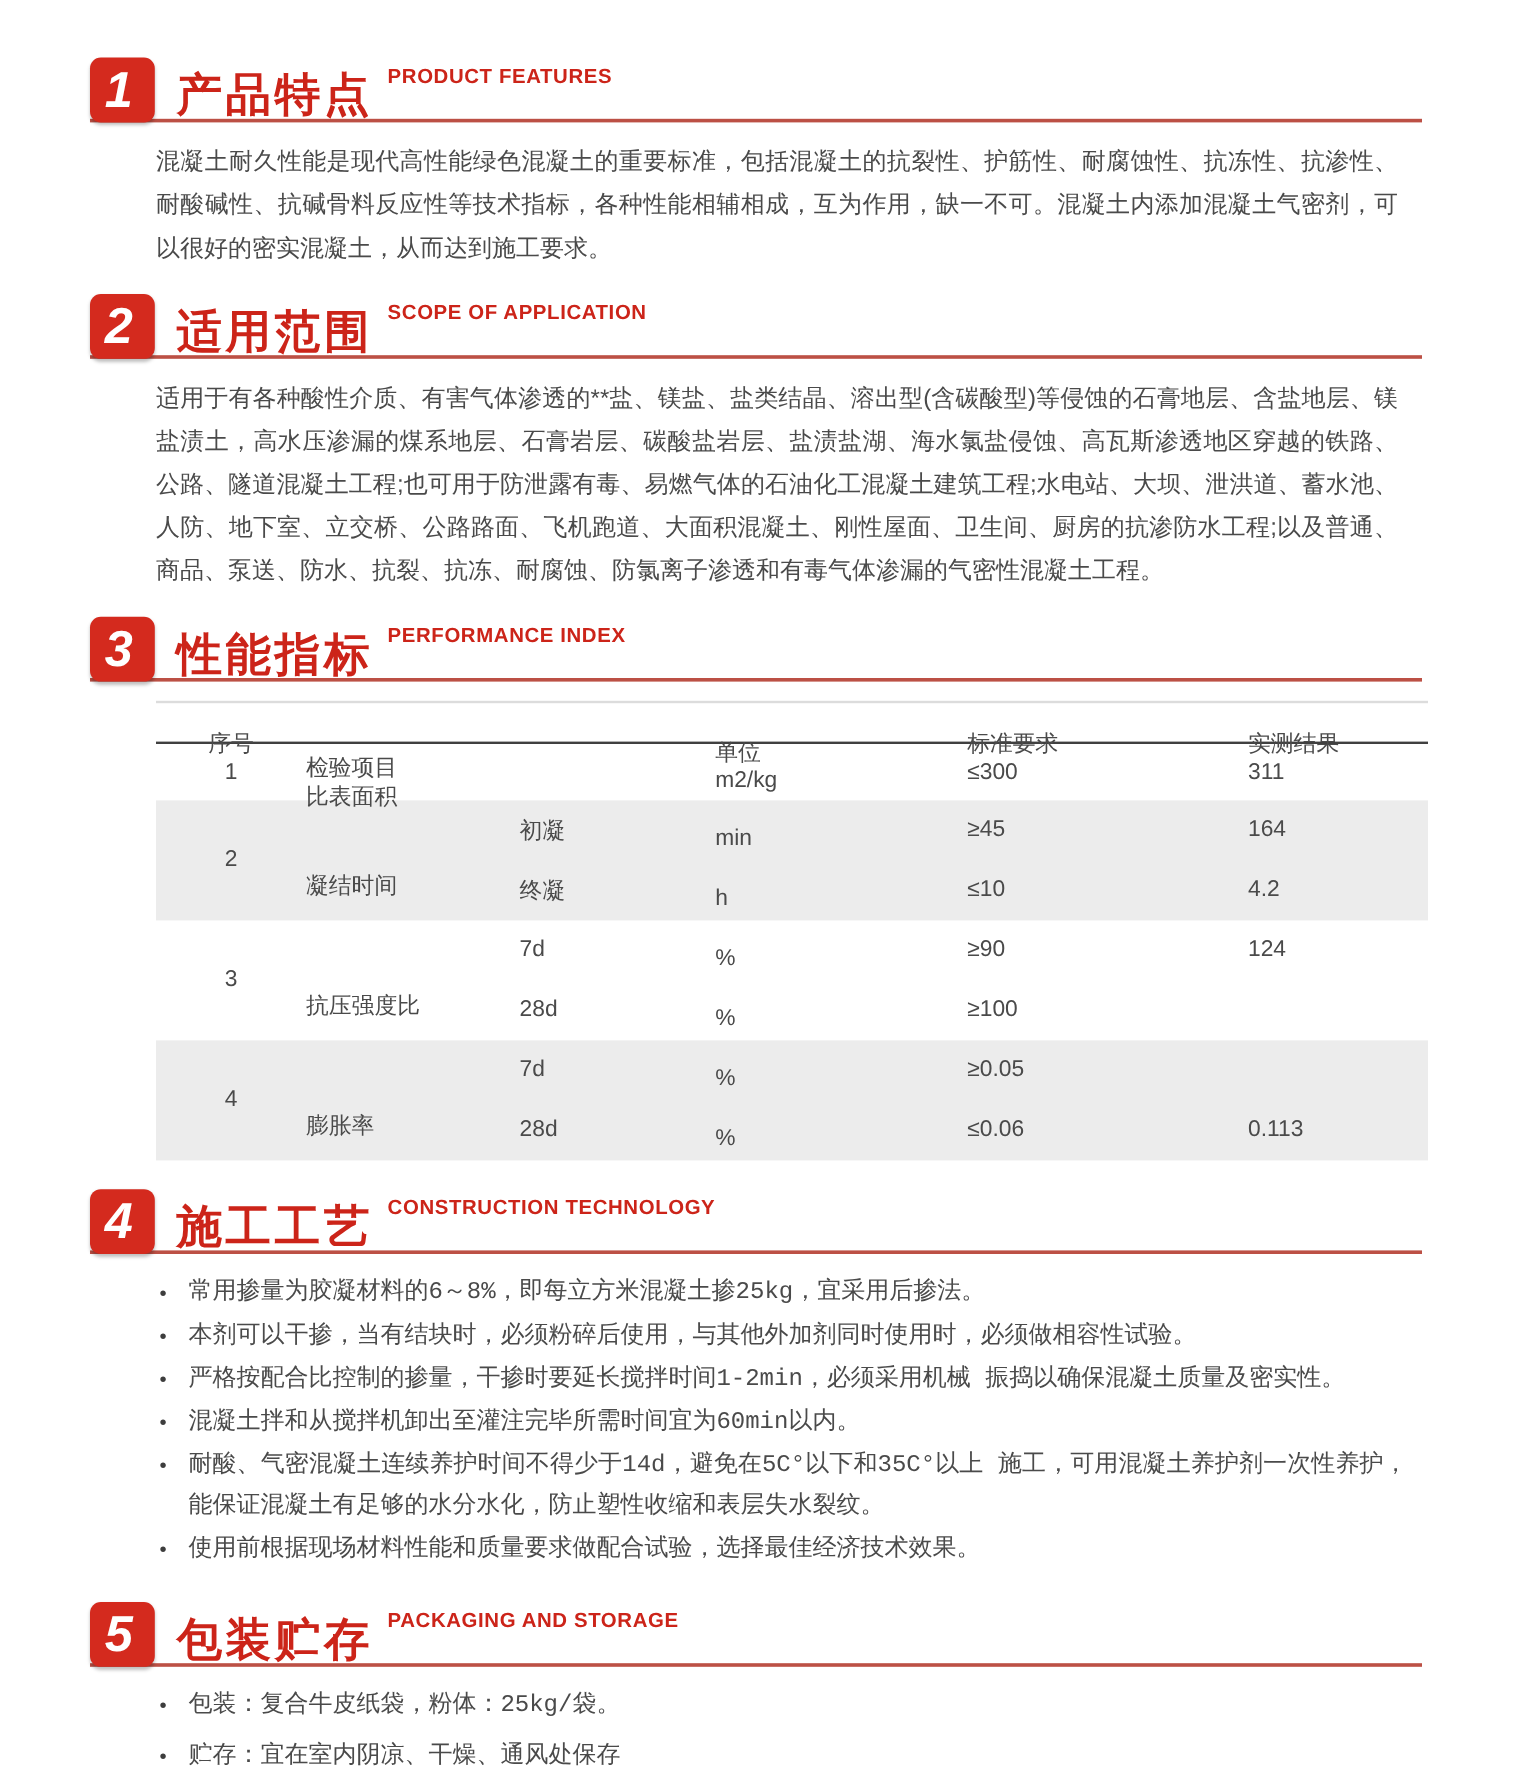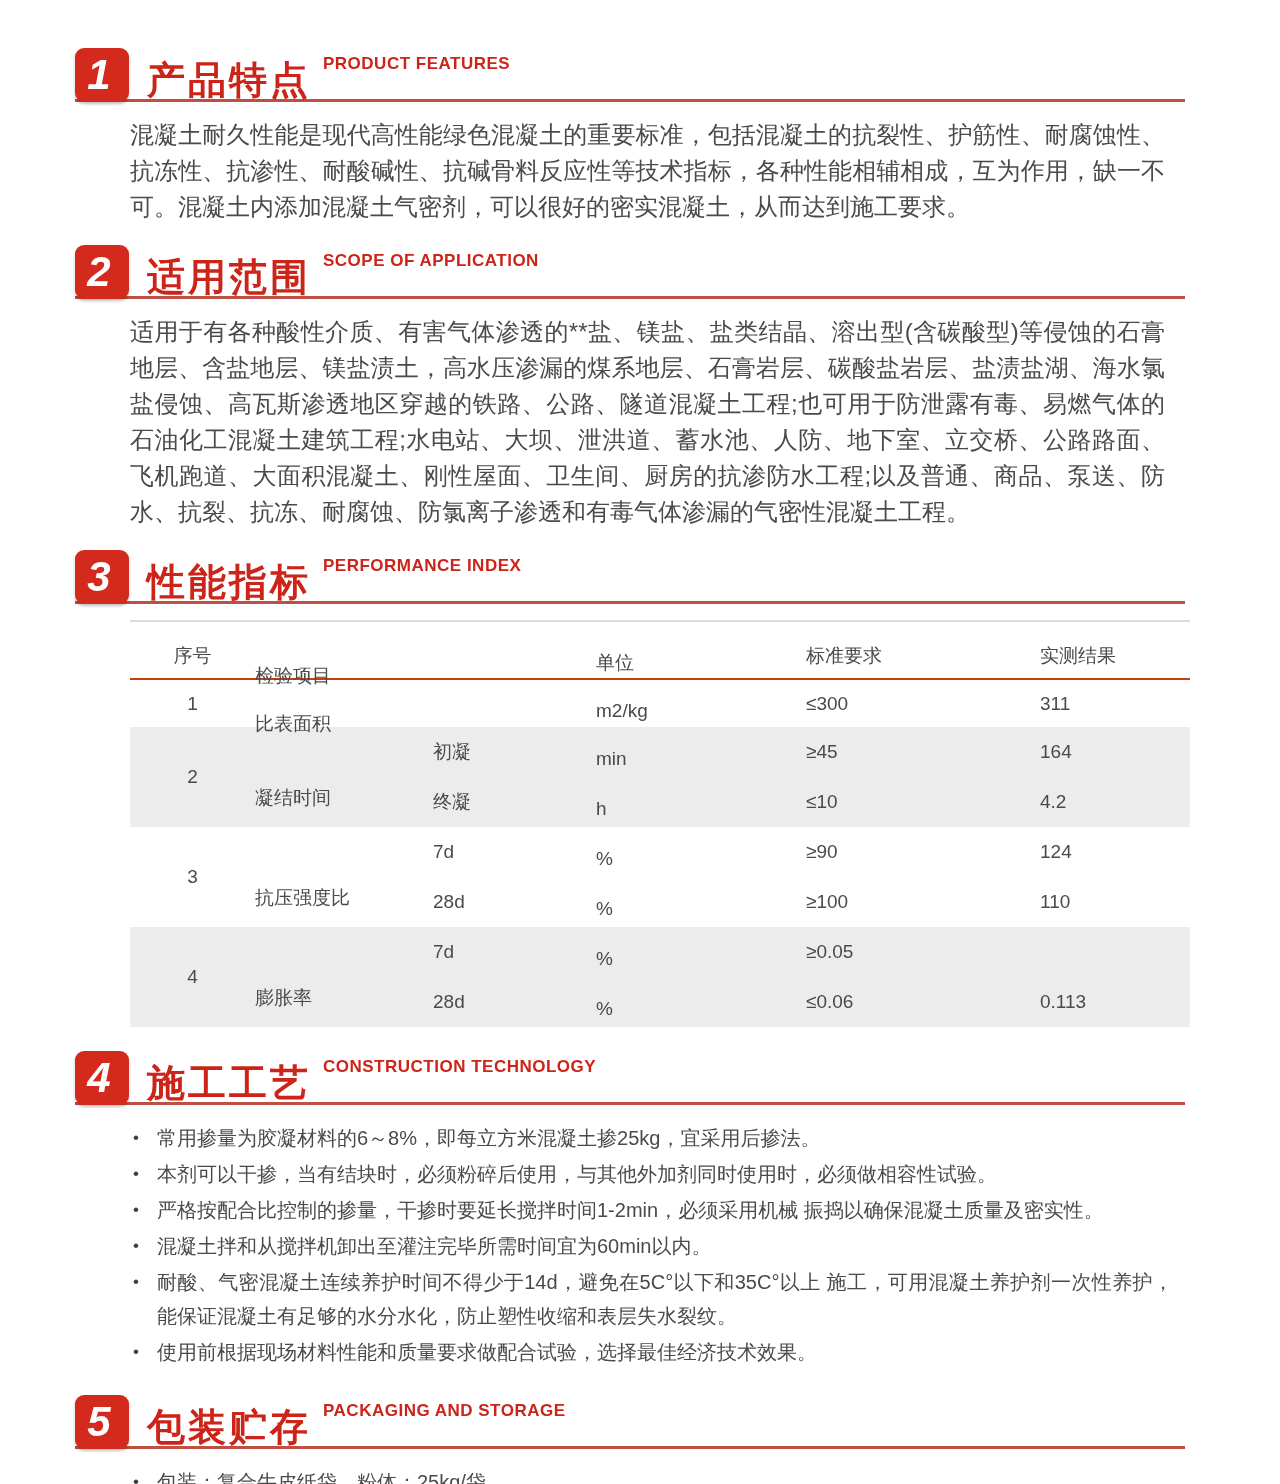--- a/index.html
+++ b/index.html
@@ -29,53 +29,53 @@
     color:#cc2419; font-size:38px; font-weight:bold; letter-spacing:3px;
     margin-left:18px; line-height:1; padding-bottom:0;font-family:Liberation Serif, serif;
   }
   .sec-sub {
     color:#cc2419; font-size:17px; font-weight:bold; letter-spacing:0.5px;
     margin-left:12px; padding-bottom:25px;
   }
 
   
   .para {
-    font-size:24px; line-height:36px; color:#4a4a4a;
+    font-size:20px; line-height:36px; color:#4a4a4a;
     margin:15px 0 20px 55px; width:1035px; text-align:justify;
   }
 
   
   .ptable { margin:16px 0 24px 55px; width:1060px; font-size:19px; }
   .thead, .trow {
     display:grid;
     grid-template-columns:125px 170px 155px 190px 240px 180px;
   }
   .thead {
-    height:60px; border-top:2px solid #dcdcdc; border-bottom:2px solid #c2410c;
+    height:36px; border-top:2px solid #dcdcdc; border-bottom:2px solid #404040;
     color:#3d3d3d;
   }
   .trow  { grid-auto-rows:50px; }
   .trow.single { grid-auto-rows:47px; }
   .shaded { background:#ececec; }
   .cell { display:flex; align-items:center; color:#4a4a4a; }
   .c1 { grid-column:1; justify-content:center; }
   .c2 { grid-column:2;margin-top:41px; }
   .c3 { grid-column:3; padding-left:8px; }
   .c4 { grid-column:4; padding-left:16px;margin-top:14px; }
   .c5 { grid-column:5; padding-left:36px; }
   .c6 { grid-column:6; padding-left:30px; }
   .r1 { grid-row:1; } .r2 { grid-row:2; }
   .span2 { grid-row:1 / span 2; }
 
   
   .blist { margin:16px 0 26px 58px; width:1040px; }
   .bitem { display:flex; font-size:20px; line-height:34px; color:#4a4a4a; margin-bottom:2px; }
   .blist.loose .bitem { line-height:34px; margin-bottom:8px; }
   .bullet-dot { width:24px; flex:none; font-size:17px; line-height:34px; color:#3d3d3d; }
-  .btext { flex:1; text-align:justify; }
+  .btext { flex:1; text-align:justify;font-family:Liberation Mono, monospace; }
 
   .sec3 .sec-head, .sec4 .sec-head, .sec5 .sec-head { margin-top:6px; }
 </style>
 </head>
 <body>
 
 <div class="page">
 
   <div class="section sec1">
     <div class="sec-head">
@@ -135,21 +135,20 @@
       <div class="trow">
         <div class="cell c1 span2">3</div>
         <div class="cell c2 span2">抗压强度比</div>
         <div class="cell c3 r1">7d</div>
         <div class="cell c4 r1">%</div>
         <div class="cell c5 r1">≥90</div>
         <div class="cell c6 r1">124</div>
         <div class="cell c3 r2">28d</div>
         <div class="cell c4 r2">%</div>
         <div class="cell c5 r2">≥100</div>
-        <div class="cell c6 r2">110</div>
       </div>
 
       <div class="trow shaded">
         <div class="cell c1 span2">4</div>
         <div class="cell c2 span2">膨胀率</div>
         <div class="cell c3 r1">7d</div>
         <div class="cell c4 r1">%</div>
         <div class="cell c5 r1">≥0.05</div>
         <div class="cell c3 r2">28d</div>
         <div class="cell c4 r2">%</div>

